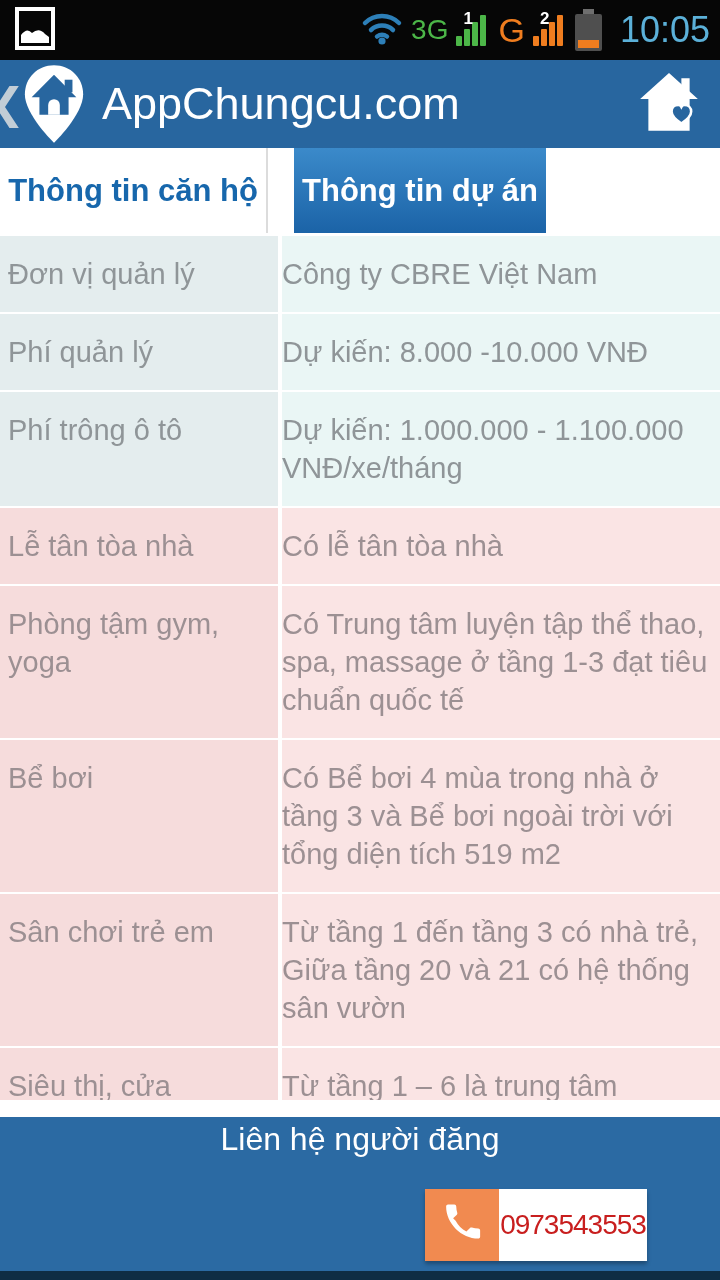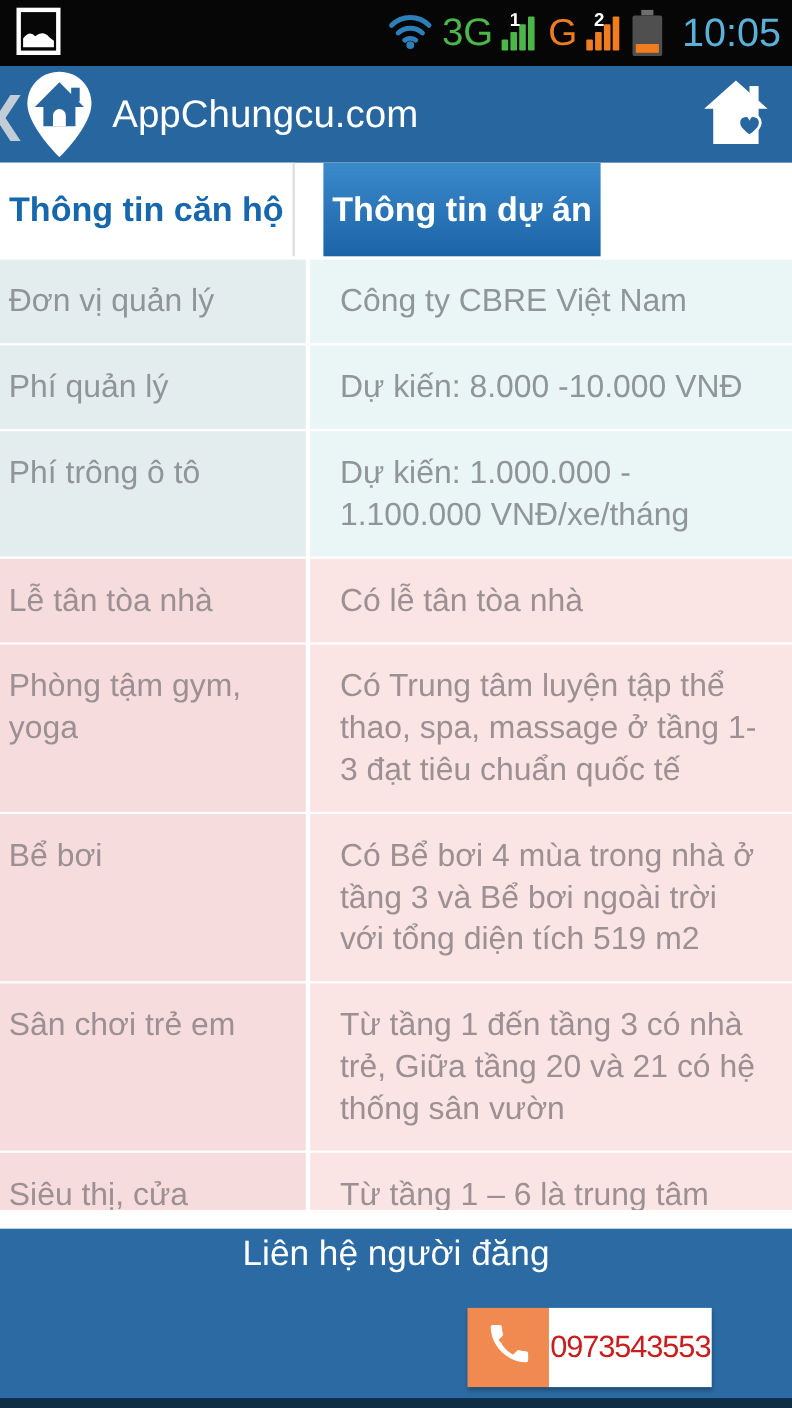--- a/index.html
+++ b/index.html
@@ -2,56 +2,56 @@
 <html><head>
 <meta charset="utf-8">
 <style>
   html,body { margin:0; padding:0; }
   body { font-family:"Liberation Sans", sans-serif; background:#222; }
   .screen { position:relative; width:720px; height:1280px; overflow:hidden; background:#fff; margin:0 auto; }
 
   
   .statusbar { height:60px; background:#060606; display:flex; align-items:center; justify-content:space-between; padding:0 10px 0 14px; box-sizing:border-box; }
   .sb-right { display:flex; align-items:center; gap:8px; height:100%; }
-  .sb-3g { color:#4cb648; font-size:35px; }
+  .sb-3g { color:#4cb648; font-size:28px; }
   .sb-g  { color:#ef7d1f; font-size:34px; }
   .bars { position:relative; width:34px; height:36px; }
   .bars i { position:absolute; bottom:2px; width:6px; border-radius:1px; }
   .bars i:nth-child(1){ left:0;  height:10px; }
   .bars i:nth-child(2){ left:8px; height:17px; }
   .bars i:nth-child(3){ left:16px; height:24px; }
   .bars i:nth-child(4){ left:24px; height:31px; }
   .bars.green i { background:#4cb648; }
   .bars.orange i { background:#ef7d1f; }
   .sim-badge { position:absolute; top:-3px; left:7px; color:#fff; font-size:17px; font-weight:bold; }
   .battery { position:relative; width:27px; height:42px; }
   .battery .cap { position:absolute; top:0; left:8px; width:11px; height:5px; background:#6e6e6e; }
   .battery .body { position:absolute; top:5px; left:0; width:27px; height:37px; background:#4f4f4f; border-radius:2px; }
   .battery .charge { position:absolute; bottom:3px; left:3px; width:21px; height:8px; background:#f07d1f; }
   .sb-time { color:#5bb0d8; font-size:36px; margin-left:10px; }
 
   
   .header { height:88px; background:#28669f; display:flex; align-items:center; padding:0 18px 0 0; box-sizing:border-box; }
   .back { color:#c2cdd6; font-size:42px; margin-left:-10px; width:30px; flex:none; line-height:88px; }
   .logo { flex:none; margin-top:4px; }
-  .app-title { color:#fff; font-size:35px; margin-left:14px; flex:1; font-weight:400; }
+  .app-title { color:#fff; font-size:45px; margin-left:14px; flex:1; font-weight:400; }
   .fav { flex:none; margin-top:2px; }
 
   
   .tabs { height:85px; background:#fff; display:flex; }
   .tab { font-size:31px; font-weight:bold; display:flex; align-items:center; justify-content:center; box-sizing:border-box; }
   .tab.inactive { width:268px; color:#1767ac; background:#fff; border-right:2px solid #dcdcdc; }
   .tab.active { width:252px; margin-left:26px; color:#fff; background:linear-gradient(180deg,#3b8aca,#1b63a7); }
 
   
   .content { height:867px; overflow:hidden; background:#fff; padding-top:3px; box-sizing:border-box; }
   .row { display:flex; margin-bottom:2px; font-size:29px; line-height:38px; }
   .cell { box-sizing:border-box; }
   .cell.label { width:278px; padding:19px 36px 19px 8px; color:#8f9598; }
-  .cell.value { flex:1; margin-left:4px; padding:19px 27px; color:#8f9598; }
+  .cell.value { flex:1; margin-left:4px; padding:19px 0; color:#8f9598; }
   .row.blue .label { background:#e4edee; }
   .row.blue .value { background:#eaf6f5; }
   .row.pink .label { background:#f6dcdc; color:#9c9093; }
   .row.pink .value { background:#fae4e4; color:#9c9093; }
 
   
   .bottom { position:absolute; left:0; bottom:0; width:720px; height:180px; }
   .bottom-gap { height:17px; background:#fff; }
   .bottom-bar { position:relative; height:163px; background:#2b6aa3; }
   .contact-title { text-align:center; color:#fff; font-size:32px; padding-top:4px; }

